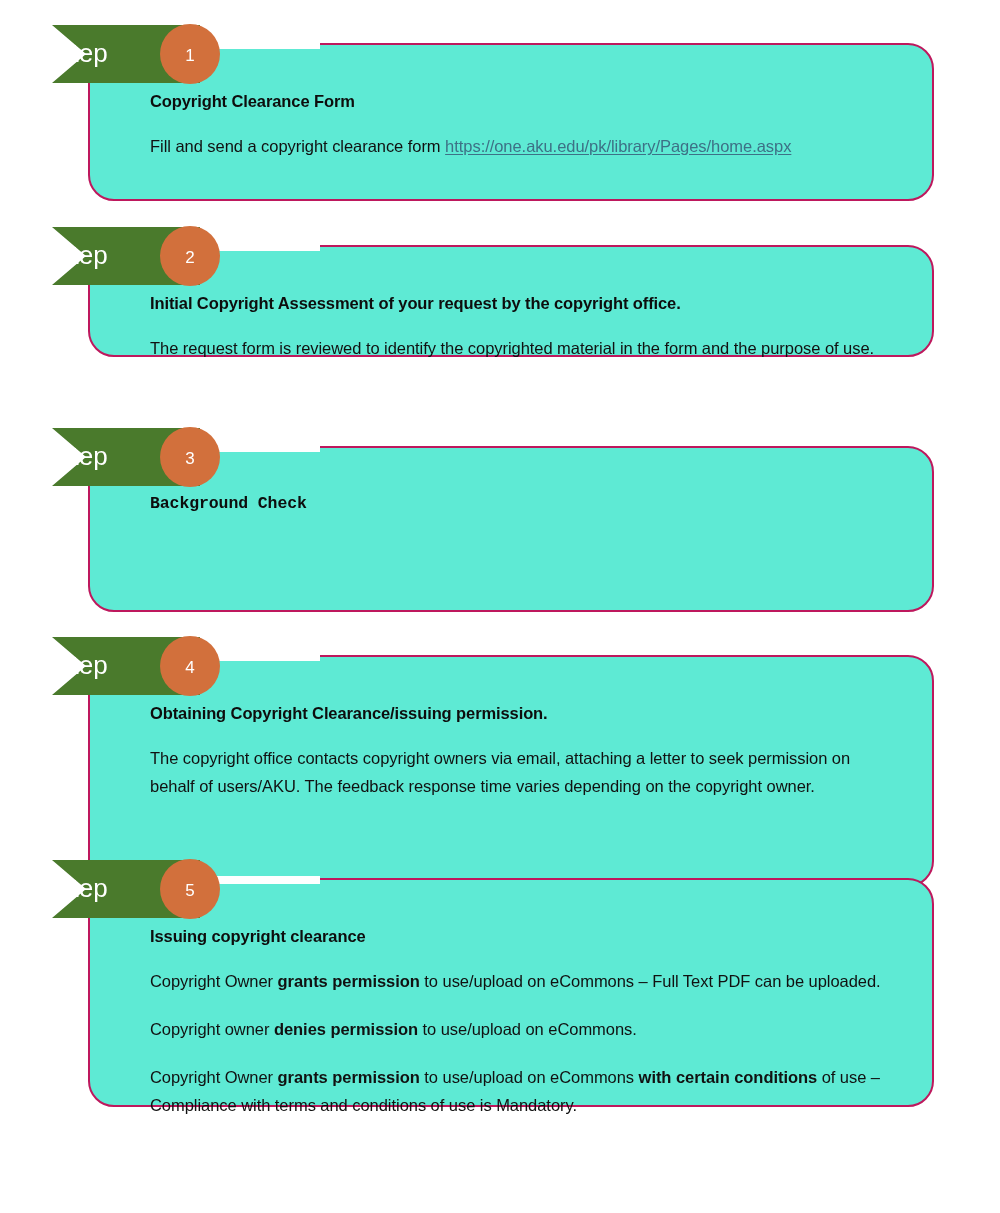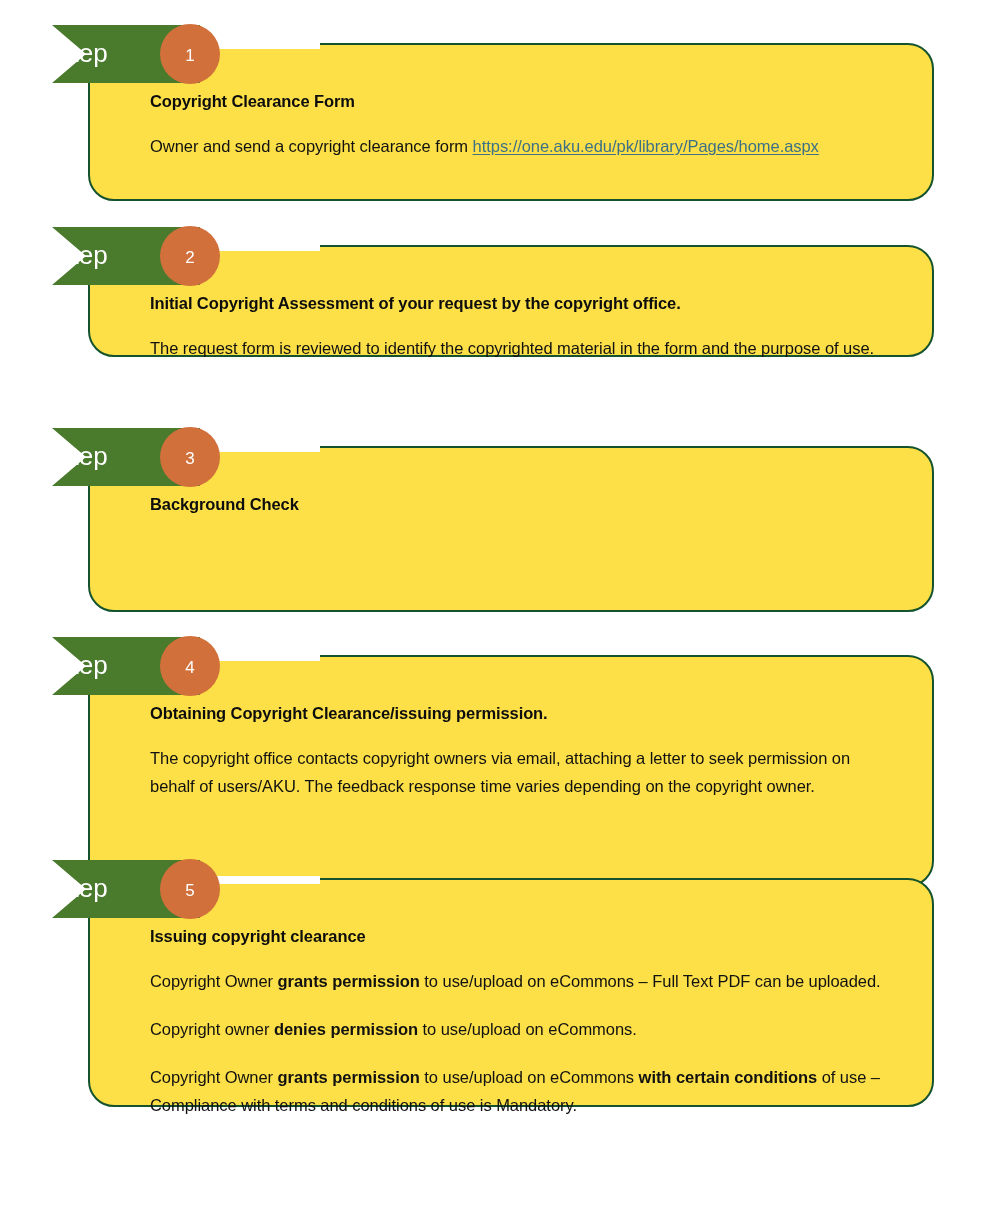--- a/index.html
+++ b/index.html
@@ -27,23 +27,23 @@
   .step-block {
     position: absolute;
     left: 0;
   }
 
   
   .step-card {
     position: absolute;
     left: 88px;
     width: 846px;
-    border: 2px solid #14532d;
+    border: 2px solid #be185d;
     border-radius: 26px;
-    background: #fde047;
+    background: #5eead4;
   }
 
   
   .card-top-mask {
     position: absolute;
     top: -4px;
     left: 100px;
     width: 130px;
     height: 8px;
     background: #ffffff;
@@ -127,21 +127,21 @@
 </style>
 </head>
 <body>
 
 <div id="steps-container">
     <div class="step-block" style="top: 0px;">
       <div class="step-card" style="top: 43px; height: 158px;">
         <div class="card-top-mask"></div>
         <div class="card-body" style="top: 45px;">
           <div class="step-title">Copyright Clearance Form</div>
-          <p class="step-para"><span>Owner and send a copyright clearance form </span><a class="step-link" href="#">https://one.aku.edu/pk/library/Pages/home.aspx</a></p>
+          <p class="step-para"><span>Fill and send a copyright clearance form </span><a class="step-link" href="#">https://one.aku.edu/pk/library/Pages/home.aspx</a></p>
         </div>
       </div>
       <div class="ribbon" style="top: 25px;"></div>
       <div class="ribbon-label" style="top: 40px; z-index: 5; position: absolute;">Step</div>
       <div class="step-badge" style="top: 24px;">
         <span class="step-badge-num">1</span>
       </div>
     </div>
     <div class="step-block" style="top: 0px;">
       <div class="step-card" style="top: 245px; height: 112px;">
@@ -151,21 +151,21 @@
           <p class="step-para"><span>The request form is reviewed to identify the copyrighted material in the form and the purpose of use.</span></p>
         </div>
       </div>
       <div class="ribbon" style="top: 227px;"></div>
       <div class="ribbon-label" style="top: 242px; z-index: 5; position: absolute;">Step</div>
       <div class="step-badge" style="top: 226px;">
         <span class="step-badge-num">2</span>
       </div>
     </div>
     <div class="step-block" style="top: 0px;">
-      <div class="step-card" style="top: 446px; height: 166px;">
+      <div class="step-card" style="top: 446px; height: 166px; font-family: Liberation Mono, monospace;">
         <div class="card-top-mask"></div>
         <div class="card-body" style="top: 45px;">
           <div class="step-title">Background Check</div>
         </div>
       </div>
       <div class="ribbon" style="top: 428px;"></div>
       <div class="ribbon-label" style="top: 443px; z-index: 5; position: absolute;">Step</div>
       <div class="step-badge" style="top: 427px;">
         <span class="step-badge-num">3</span>
       </div>

